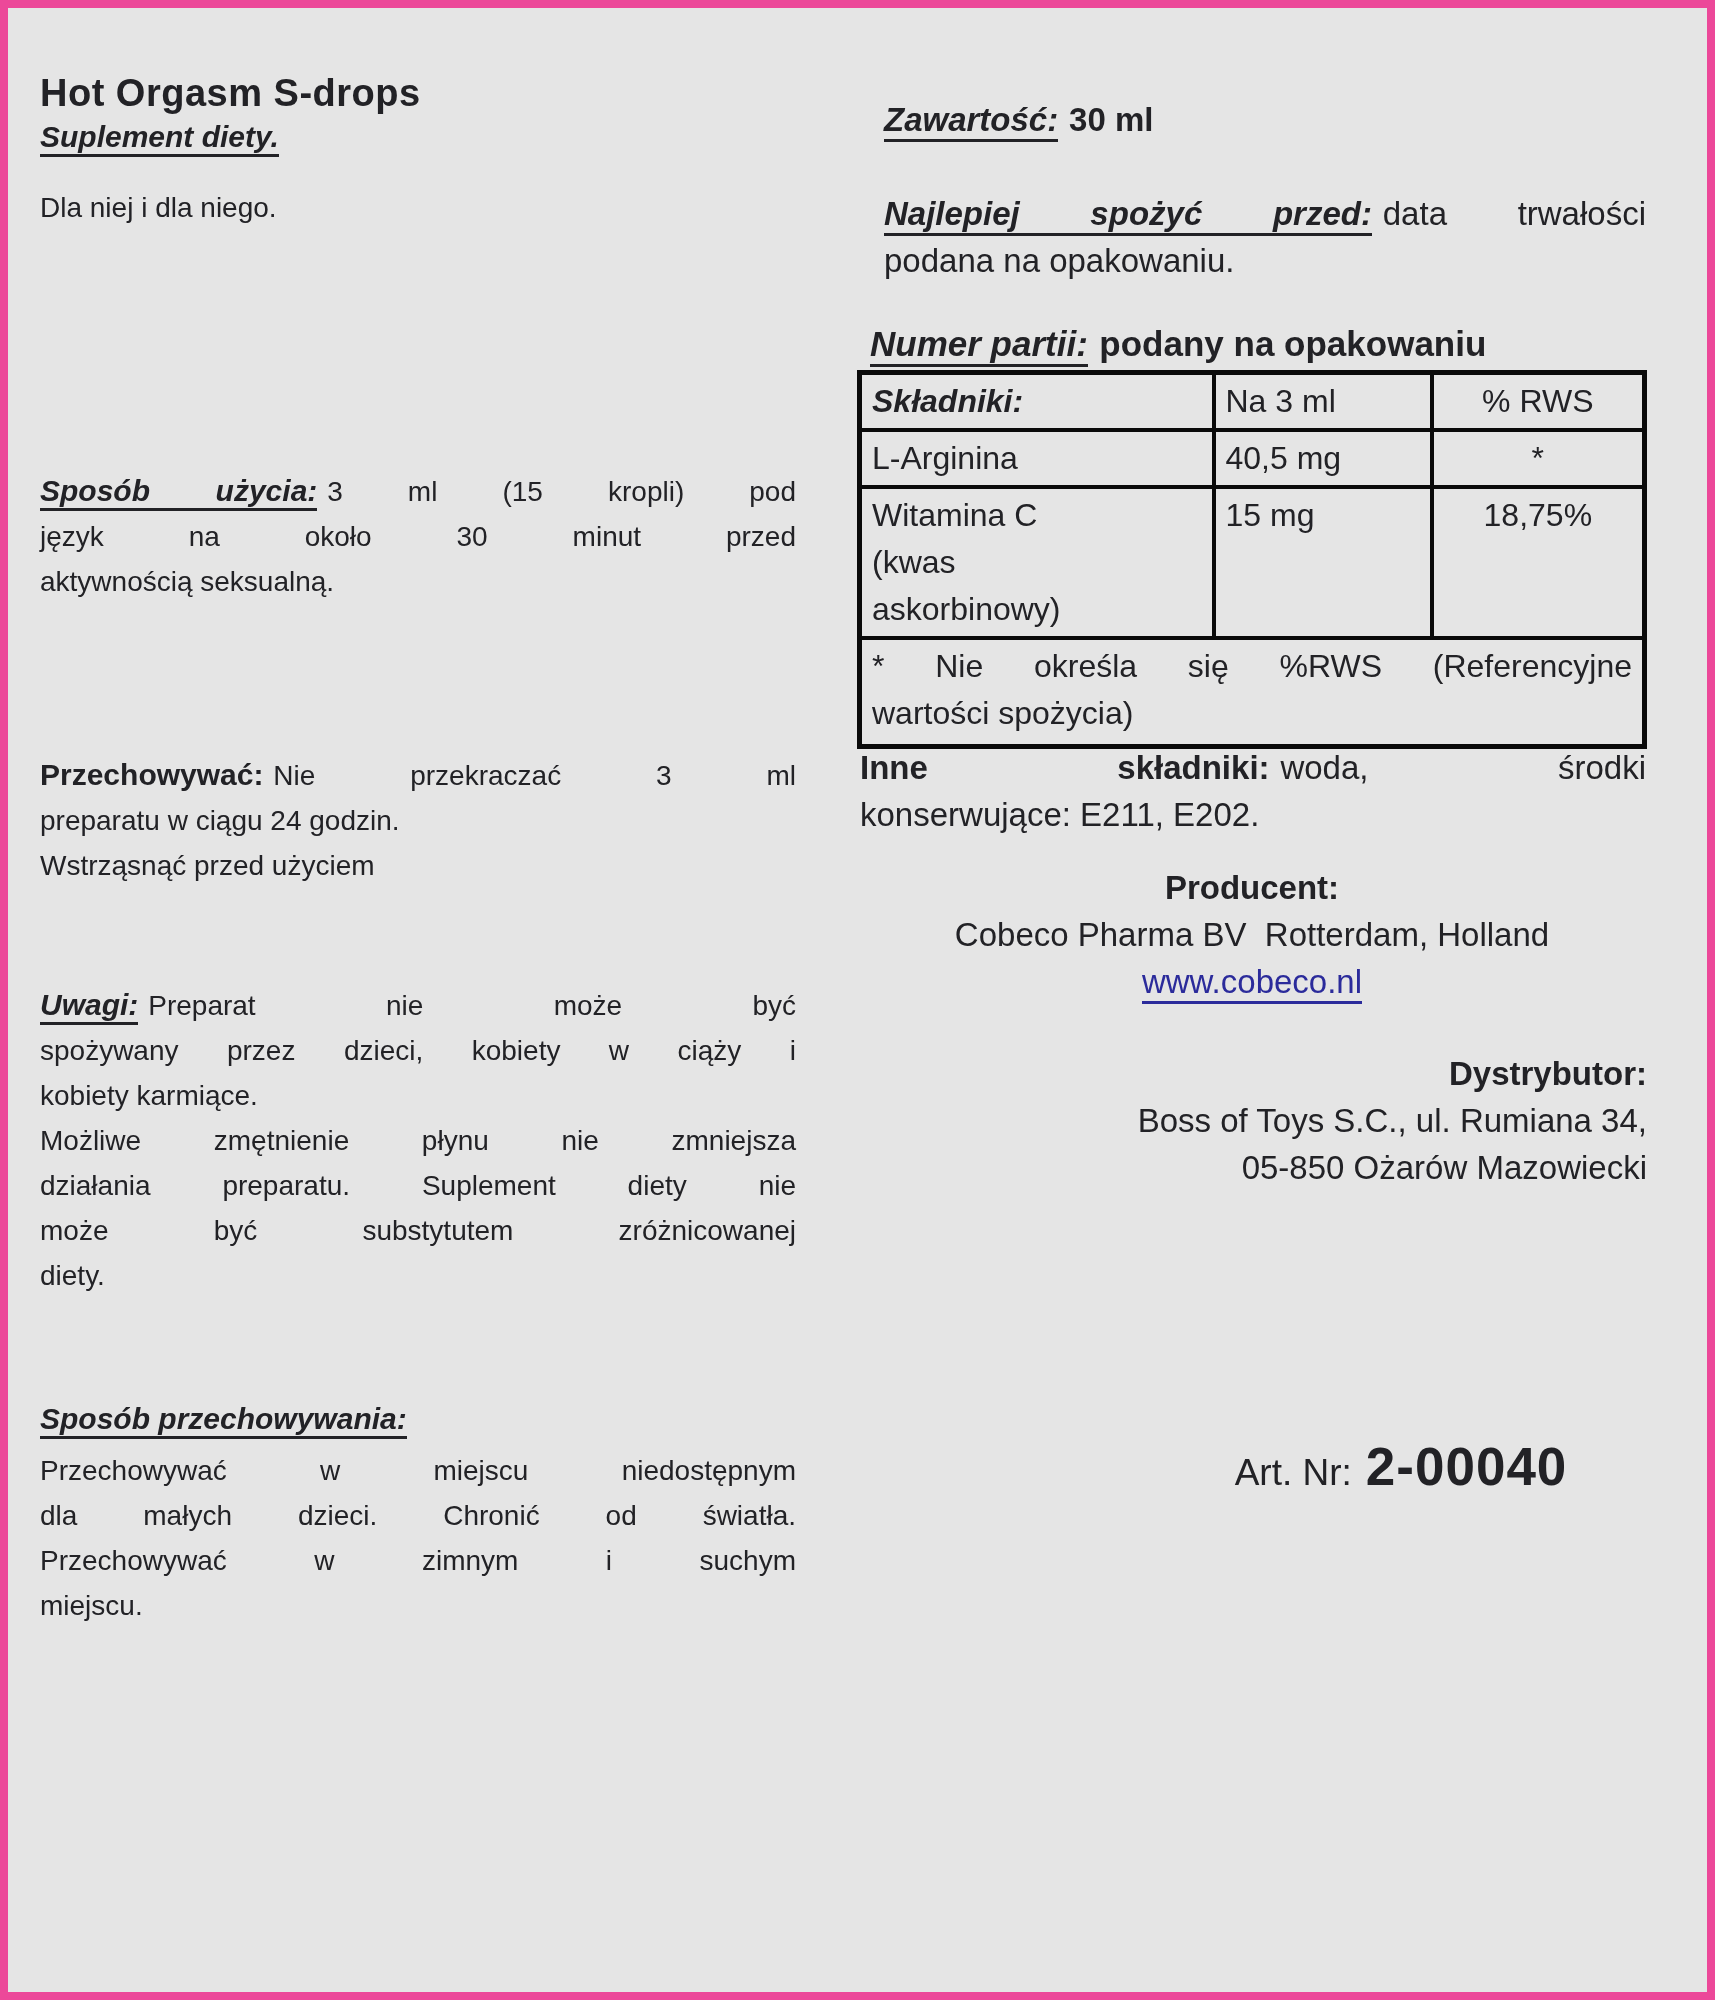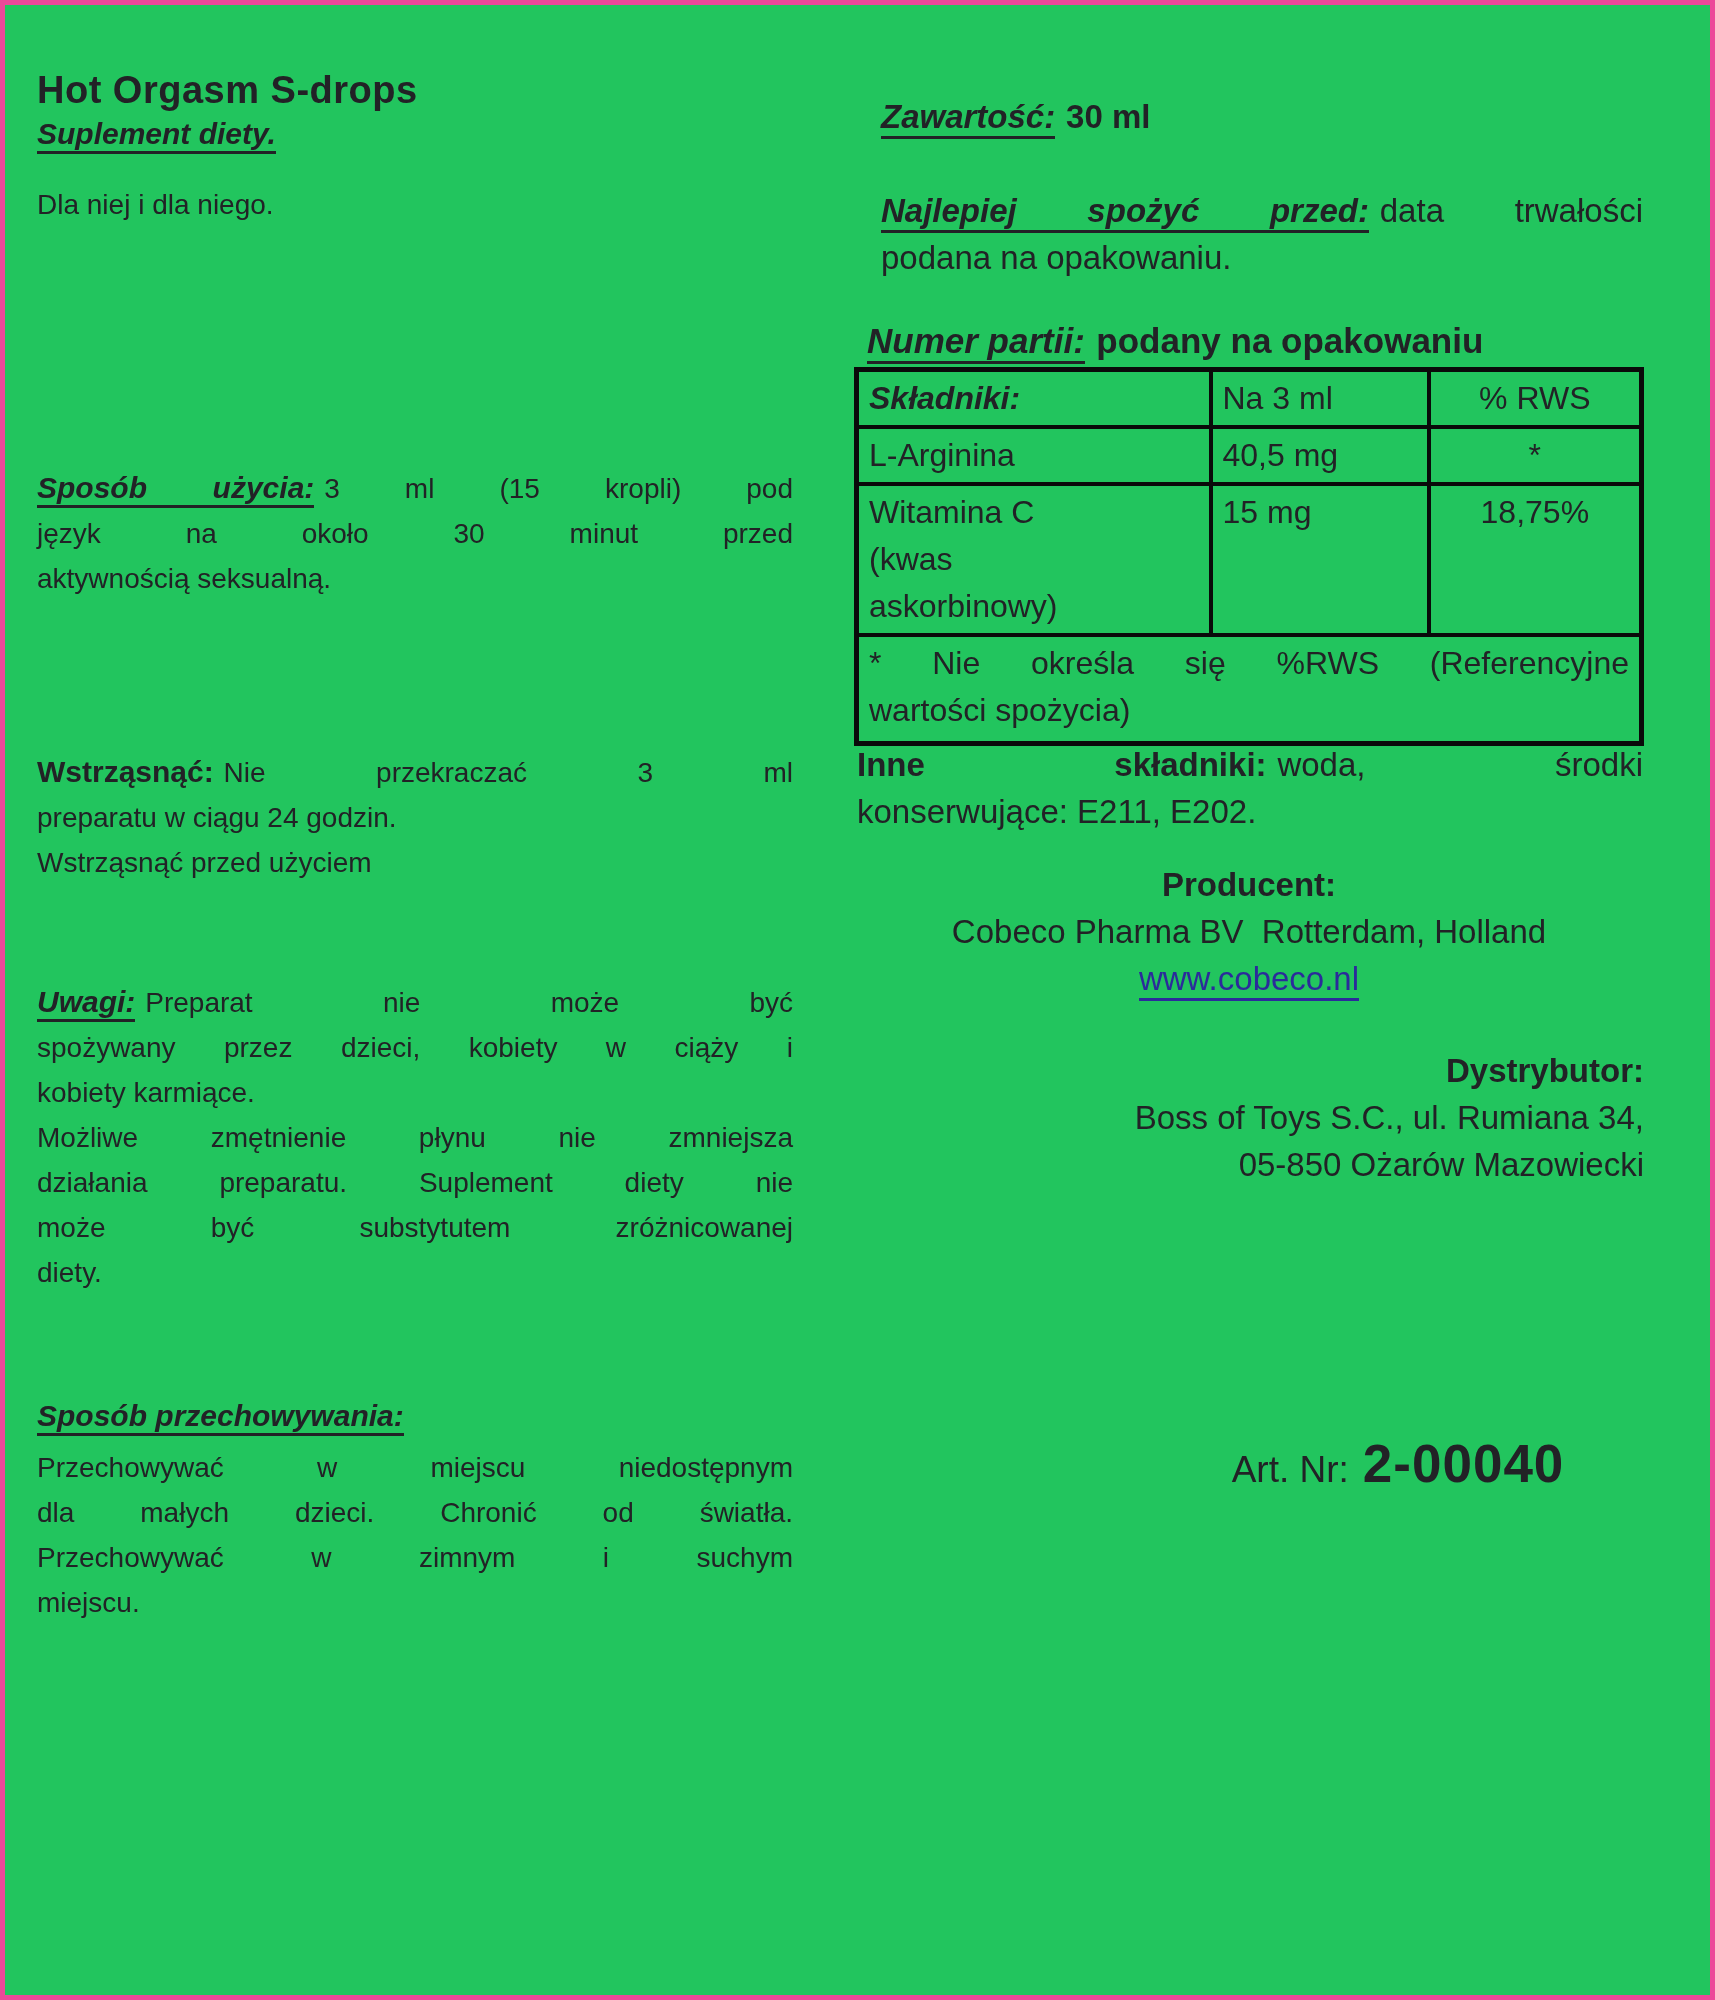--- a/index.html
+++ b/index.html
@@ -1,18 +1,18 @@
 <!DOCTYPE html>
 <html><head>
 <meta charset="utf-8">
 <style>
   html,body{margin:0;padding:0;background:#ffffff;}
   *{box-sizing:border-box;}
   body{font-family:"Liberation Sans","DejaVu Sans",sans-serif;color:#222226;}
-  .page{position:relative;width:1715px;height:2000px;background:#22c55e;border:5px solid #ec4899;overflow:hidden;}
+  .page{position:relative;width:1715px;height:2000px;background:#e5e5e5;border:8px solid #ec4899;overflow:hidden;}
   .abs{position:absolute;margin:0;}
   .b{font-weight:bold;}
   .biu{font-weight:bold;font-style:italic;border-bottom:3px solid currentColor;padding-bottom:1px;}
   .lead-gap{margin-right:0.33em;}
   .ln{display:block;}
   .j{text-align:justify;text-align-last:justify;}
   .center{text-align:center;}
   .keep-ws{white-space:pre-wrap;}
 
   
@@ -70,21 +70,21 @@
 
   <p class="abs lcol tagline">Dla niej i dla niego.</p>
 
   <p class="abs lcol lpara usage">
     <span class="ln j"><span class="biu llead lead-gap">Sposób użycia:</span><span>3 ml (15 kropli) pod</span></span>
     <span class="ln j">język na około 30 minut przed</span>
     <span class="ln">aktywnością seksualną.</span>
   </p>
 
   <p class="abs lcol lpara warning">
-    <span class="ln j"><span class="b llead lead-gap">Wstrząsnąć:</span><span>Nie przekraczać 3 ml</span></span>
+    <span class="ln j"><span class="b llead lead-gap">Przechowywać:</span><span>Nie przekraczać 3 ml</span></span>
     <span class="ln">preparatu w ciągu 24 godzin.</span>
     <span class="ln">Wstrząsnąć przed użyciem</span>
   </p>
 
   <p class="abs lcol lpara notes">
     <span class="ln j"><span class="biu llead lead-gap">Uwagi:</span><span>Preparat nie może być</span></span>
     <span class="ln j">spożywany przez dzieci, kobiety w ciąży i</span>
     <span class="ln">kobiety karmiące.</span>
     <span class="ln j">Możliwe zmętnienie płynu nie zmniejsza</span>
     <span class="ln j">działania preparatu. Suplement diety nie</span>

